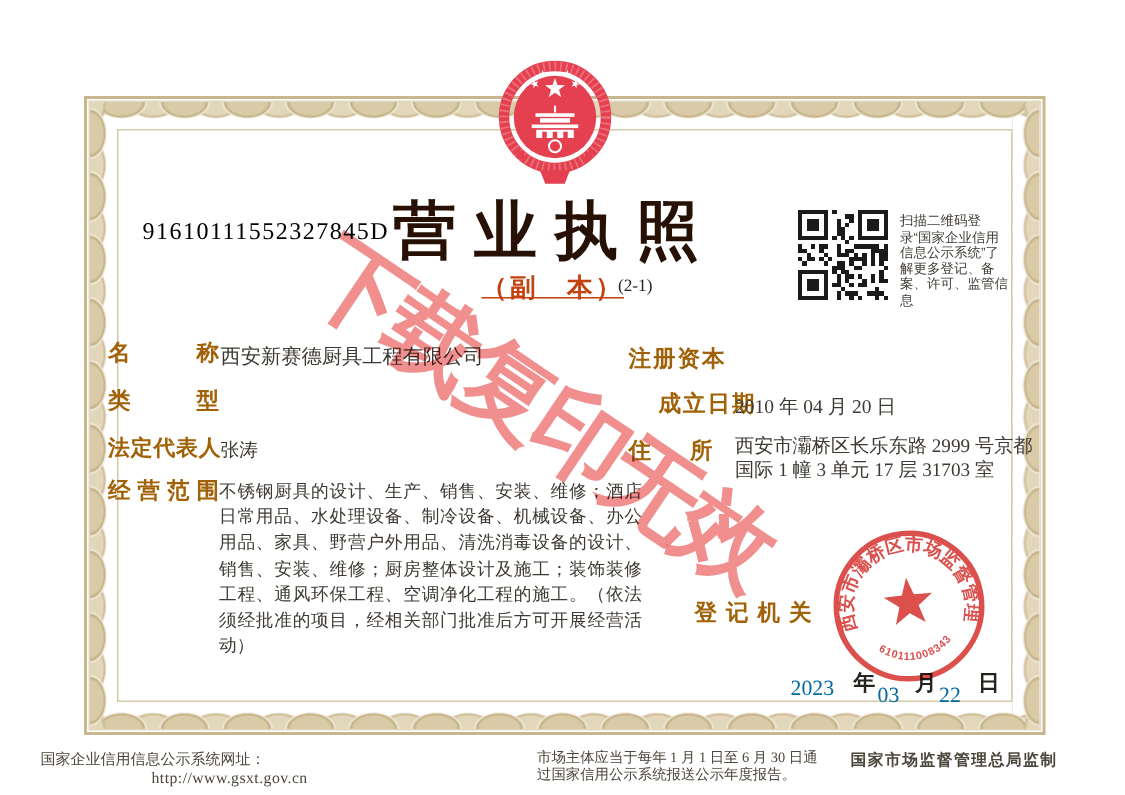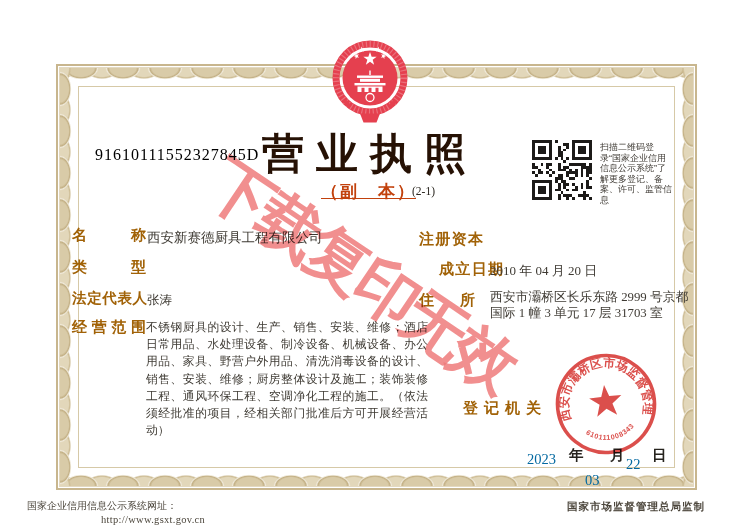--- a/index.html
+++ b/index.html
@@ -70,21 +70,21 @@
   .lab-addr{left:419px;top:291px;width:56px;}
   .val-addr{left:490px;top:290px;width:208px;font-size:12.8px;line-height:15.5px;}
   .lab-reg{left:463px;top:399px;width:78px;}
 
   
   .dt{position:absolute;z-index:2;color:#0369a1;}
   .dt.unit{font-weight:700;color:#26231e;font-size:14.5px;}
   .dt.num{font-size:14.5px;}
   .d-year{left:527px;top:451px;}
   .u-year{left:569px;top:446px;}
-  .d-month{left:585px;top:472px;}
+  .d-month{left:585px;top:456px;}
   .u-month{left:610px;top:446px;}
   .d-day{left:626px;top:456px;}
   .u-day{left:652px;top:446px;}
 
   
   .watermark{position:absolute;left:238px;top:140px;z-index:5;white-space:nowrap;
              font-family:"Liberation Sans","DejaVu Sans",sans-serif;font-weight:700;
              font-size:64px;letter-spacing:-5px;color:rgba(239,123,123,0.85);
              transform:rotate(34deg);transform-origin:0 0;mix-blend-mode:multiply;}
   .seal{position:absolute;left:554px;top:352px;width:104px;height:104px;z-index:4;
@@ -316,15 +316,16 @@
     </text>
     <text fill="#d8403c" font-size="7.2" font-weight="700" letter-spacing="0.6" font-family="Liberation Sans, sans-serif">
       <textPath href="#seal-arc-bottom" startOffset="6">6101110083438</textPath>
     </text>
   </svg>
 
   <div class="footer footer-left">
     <span>国家企业信用信息公示系统网址：</span>
     <span class="url">http://www.gsxt.gov.cn</span>
   </div>
+  <div class="footer footer-mid">市场主体应当于每年 1 月 1 日至 6 月 30 日通过国家信用公示系统报送公示年度报告。</div>
   <div class="footer footer-right">国家市场监督管理总局监制</div>
 
 </div>
 
 </body></html>

